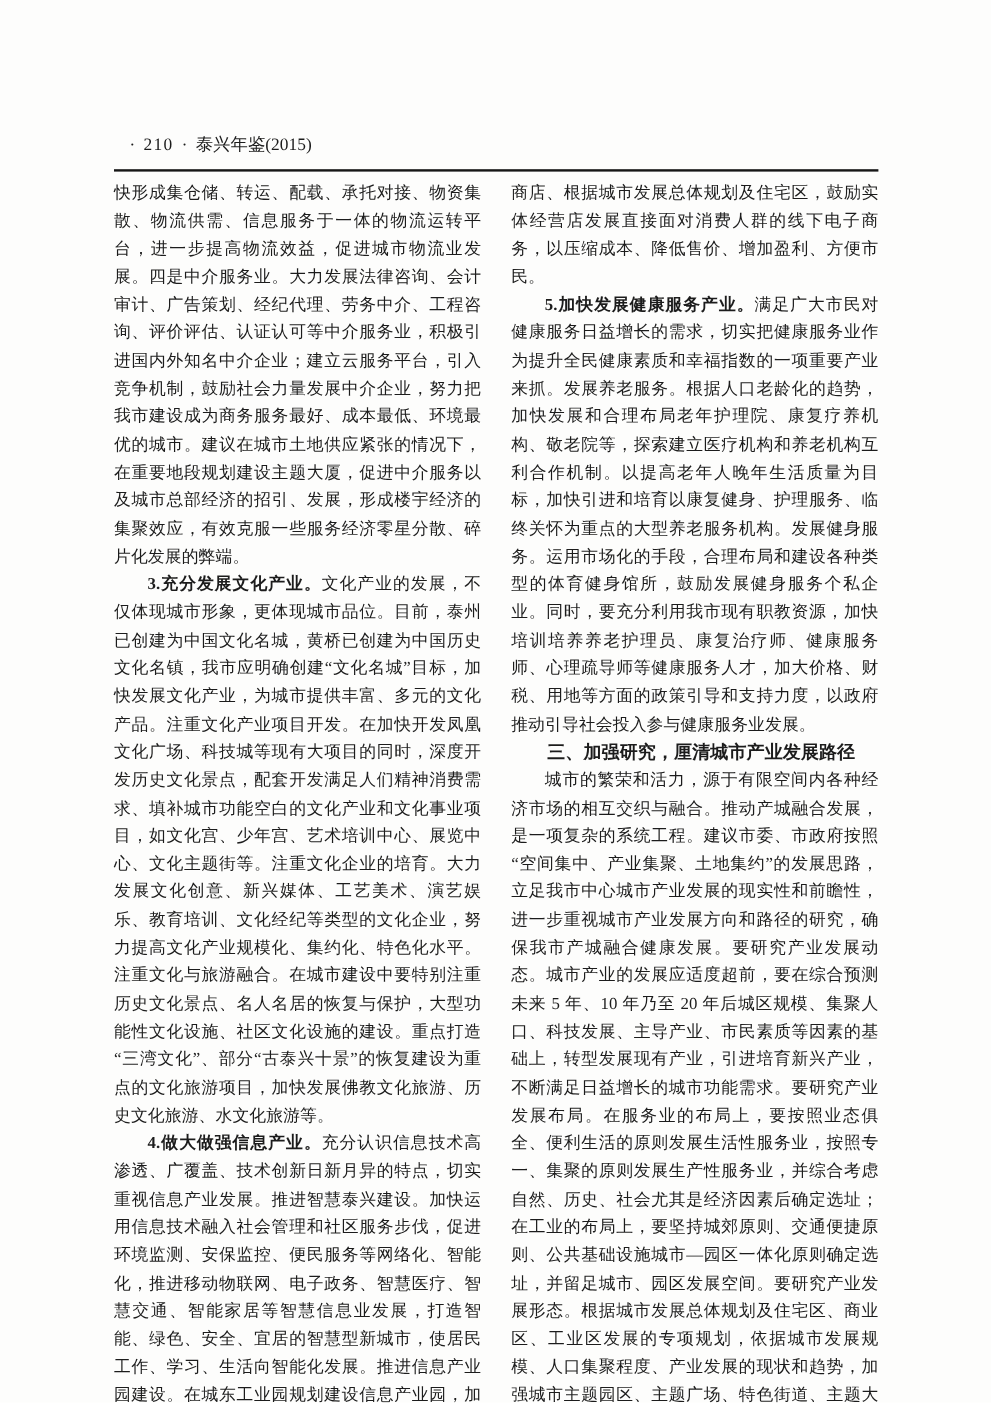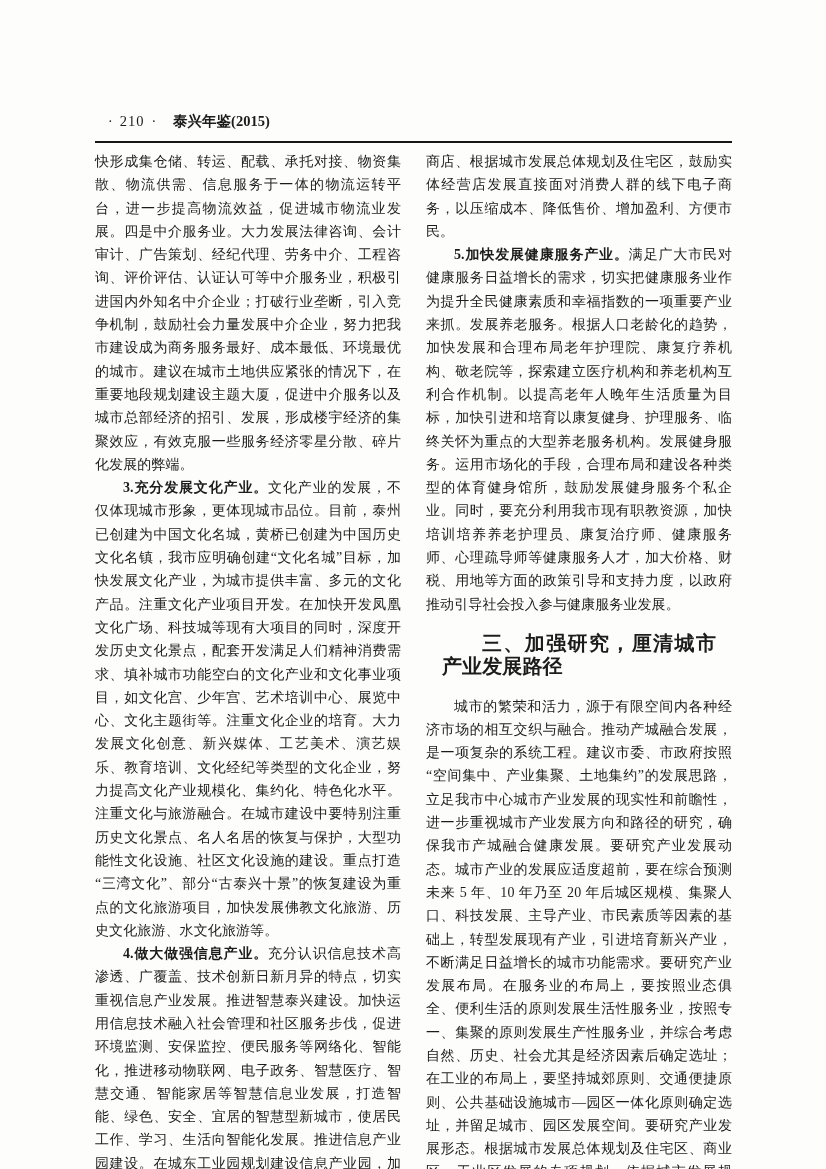--- a/index.html
+++ b/index.html
@@ -30,22 +30,22 @@
     padding-left: 6px;
   }
   .dot {
     font-size: 14px;
     margin: 0 7px;
   }
   .page-number {
     letter-spacing: 1px;
   }
   .pub-title {
-    font-weight: bold;
-    margin-left: 10px;
+    font-weight: normal;
+    margin-left: 0;
   }
   .header-rule {
     border: none;
     border-top: 2.5px solid #161616;
     margin: 10px 0 0 0;
   }
   .columns {
     display: flex;
     gap: 25px;
     margin-top: 7px;
@@ -61,24 +61,24 @@
   .para {
     margin: 0;
   }
   .para.indent {
     text-indent: 2em;
   }
   .run-heading {
     font-weight: bold;
   }
   .section-heading {
-    margin: 16px;
+    margin: 0;
     font-family: "Liberation Sans", "DejaVu Sans", sans-serif;
     font-weight: bold;
-    font-size: 20px;
+    font-size: 15px;
     line-height: 23.3px;
     text-indent: 2em;
   }
 </style>
 </head>
 <body>
 
 <div class="page">
   <div class="content">
 
@@ -87,21 +87,21 @@
       <span class="page-number">210</span>
       <span class="dot">·</span>
       <span class="pub-title">泰兴年鉴(2015)</span>
     </div>
 
     <hr class="header-rule">
 
     <div class="columns">
 
       <div class="col">
-        <p class="para"><span>快形成集仓储、转运、配载、承托对接、物资集散、物流供需、信息服务于一体的物流运转平台，进一步提高物流效益，促进城市物流业发展。四是中介服务业。大力发展法律咨询、会计审计、广告策划、经纪代理、劳务中介、工程咨询、评价评估、认证认可等中介服务业，积极引进国内外知名中介企业；打破行业垄断，引入竞争机制，鼓励社会力量发展中介企业，努力把我市建设成为商务服务最好、成本最低、环境最优的城市。建议在城市土地供应紧张的情况下，在重要地段规划建设主题大厦，促进中介服务以及城市总部经济的招引、发展，形成楼宇经济的集聚效应，有效克服一些服务经济零星分散、碎片化发展的弊端。</span></p>
+        <p class="para"><span>快形成集仓储、转运、配载、承托对接、物资集散、物流供需、信息服务于一体的物流运转平台，进一步提高物流效益，促进城市物流业发展。四是中介服务业。大力发展法律咨询、会计审计、广告策划、经纪代理、劳务中介、工程咨询、评价评估、认证认可等中介服务业，积极引进国内外知名中介企业；建立云服务平台，引入竞争机制，鼓励社会力量发展中介企业，努力把我市建设成为商务服务最好、成本最低、环境最优的城市。建议在城市土地供应紧张的情况下，在重要地段规划建设主题大厦，促进中介服务以及城市总部经济的招引、发展，形成楼宇经济的集聚效应，有效克服一些服务经济零星分散、碎片化发展的弊端。</span></p>
         <p class="para indent"><span class="run-heading">3.充分发展文化产业。</span><span>文化产业的发展，不仅体现城市形象，更体现城市品位。目前，泰州已创建为中国文化名城，黄桥已创建为中国历史文化名镇，我市应明确创建“文化名城”目标，加快发展文化产业，为城市提供丰富、多元的文化产品。注重文化产业项目开发。在加快开发凤凰文化广场、科技城等现有大项目的同时，深度开发历史文化景点，配套开发满足人们精神消费需求、填补城市功能空白的文化产业和文化事业项目，如文化宫、少年宫、艺术培训中心、展览中心、文化主题街等。注重文化企业的培育。大力发展文化创意、新兴媒体、工艺美术、演艺娱乐、教育培训、文化经纪等类型的文化企业，努力提高文化产业规模化、集约化、特色化水平。注重文化与旅游融合。在城市建设中要特别注重历史文化景点、名人名居的恢复与保护，大型功能性文化设施、社区文化设施的建设。重点打造“三湾文化”、部分“古泰兴十景”的恢复建设为重点的文化旅游项目，加快发展佛教文化旅游、历史文化旅游、水文化旅游等。</span></p>
         <p class="para indent"><span class="run-heading">4.做大做强信息产业。</span><span>充分认识信息技术高渗透、广覆盖、技术创新日新月异的特点，切实重视信息产业发展。推进智慧泰兴建设。加快运用信息技术融入社会管理和社区服务步伐，促进环境监测、安保监控、便民服务等网络化、智能化，推进移动物联网、电子政务、智慧医疗、智慧交通、智能家居等智慧信息业发展，打造智能、绿色、安全、宜居的智慧型新城市，使居民工作、学习、生活向智能化发展。推进信息产业园建设。在城东工业园规划建设信息产业园，加快引进和培育一批软件和信息服务企业，为工业企业两化融合、农业现代化、城市智能化等提供配套服务和技术支撑。推进电子商务发展。在北二环现代服务业集聚区内，依托碧云电子商务广场规划筹建电子商务园，建立云服务平台，招引国内知名电商及第三方交易平台入驻；引导工商企业剥离电子商务业务，进入规划的园区集中、集聚发展电子商务；加快建设我市特色工农业产品电子商务中心，扩大产品销售渠道；在引导市民规范发展网上</span></p>
       </div>
 
       <div class="col">
         <p class="para"><span>商店、根据城市发展总体规划及住宅区，鼓励实体经营店发展直接面对消费人群的线下电子商务，以压缩成本、降低售价、增加盈利、方便市民。</span></p>
         <p class="para indent"><span class="run-heading">5.加快发展健康服务产业。</span><span>满足广大市民对健康服务日益增长的需求，切实把健康服务业作为提升全民健康素质和幸福指数的一项重要产业来抓。发展养老服务。根据人口老龄化的趋势，加快发展和合理布局老年护理院、康复疗养机构、敬老院等，探索建立医疗机构和养老机构互利合作机制。以提高老年人晚年生活质量为目标，加快引进和培育以康复健身、护理服务、临终关怀为重点的大型养老服务机构。发展健身服务。运用市场化的手段，合理布局和建设各种类型的体育健身馆所，鼓励发展健身服务个私企业。同时，要充分利用我市现有职教资源，加快培训培养养老护理员、康复治疗师、健康服务师、心理疏导师等健康服务人才，加大价格、财税、用地等方面的政策引导和支持力度，以政府推动引导社会投入参与健康服务业发展。</span></p>
         <h3 class="section-heading">三、加强研究，厘清城市产业发展路径</h3>
         <p class="para indent"><span>城市的繁荣和活力，源于有限空间内各种经济市场的相互交织与融合。推动产城融合发展，是一项复杂的系统工程。建议市委、市政府按照“空间集中、产业集聚、土地集约”的发展思路，立足我市中心城市产业发展的现实性和前瞻性，进一步重视城市产业发展方向和路径的研究，确保我市产城融合健康发展。要研究产业发展动态。城市产业的发展应适度超前，要在综合预测未来 5 年、10 年乃至 20 年后城区规模、集聚人口、科技发展、主导产业、市民素质等因素的基础上，转型发展现有产业，引进培育新兴产业，不断满足日益增长的城市功能需求。要研究产业发展布局。在服务业的布局上，要按照业态俱全、便利生活的原则发展生活性服务业，按照专一、集聚的原则发展生产性服务业，并综合考虑自然、历史、社会尤其是经济因素后确定选址；在工业的布局上，要坚持城郊原则、交通便捷原则、公共基础设施城市—园区一体化原则确定选址，并留足城市、园区发展空间。要研究产业发展形态。根据城市发展总体规划及住宅区、商业区、工业区发展的专项规划，依据城市发展规模、人口集聚程度、产业发展的现状和趋势，加强城市主题园区、主题广场、特色街道、主题大厦、综合体以及城市商圈等产业发展形态研究，并把规划编制控制、行政引导、财政奖补等调控措施的实施列入议事日程。要研究产业发展特色。特色是城市的灵魂，是城市的吸引力、竞争力、生命力所在。虽然一个城市的历史文脉、建筑风格、人文精神等是形成城市特色的重要因素，但不用置疑的是，产业特色也可以打造城市特色，而且是最具生命力的特色。南京的电子信息(软件)、义乌的小商品、海陵的皮革、如皋的花卉苗木，不仅是城市产业的特色，而且形成了城市的特色，</span></p>
       </div>

